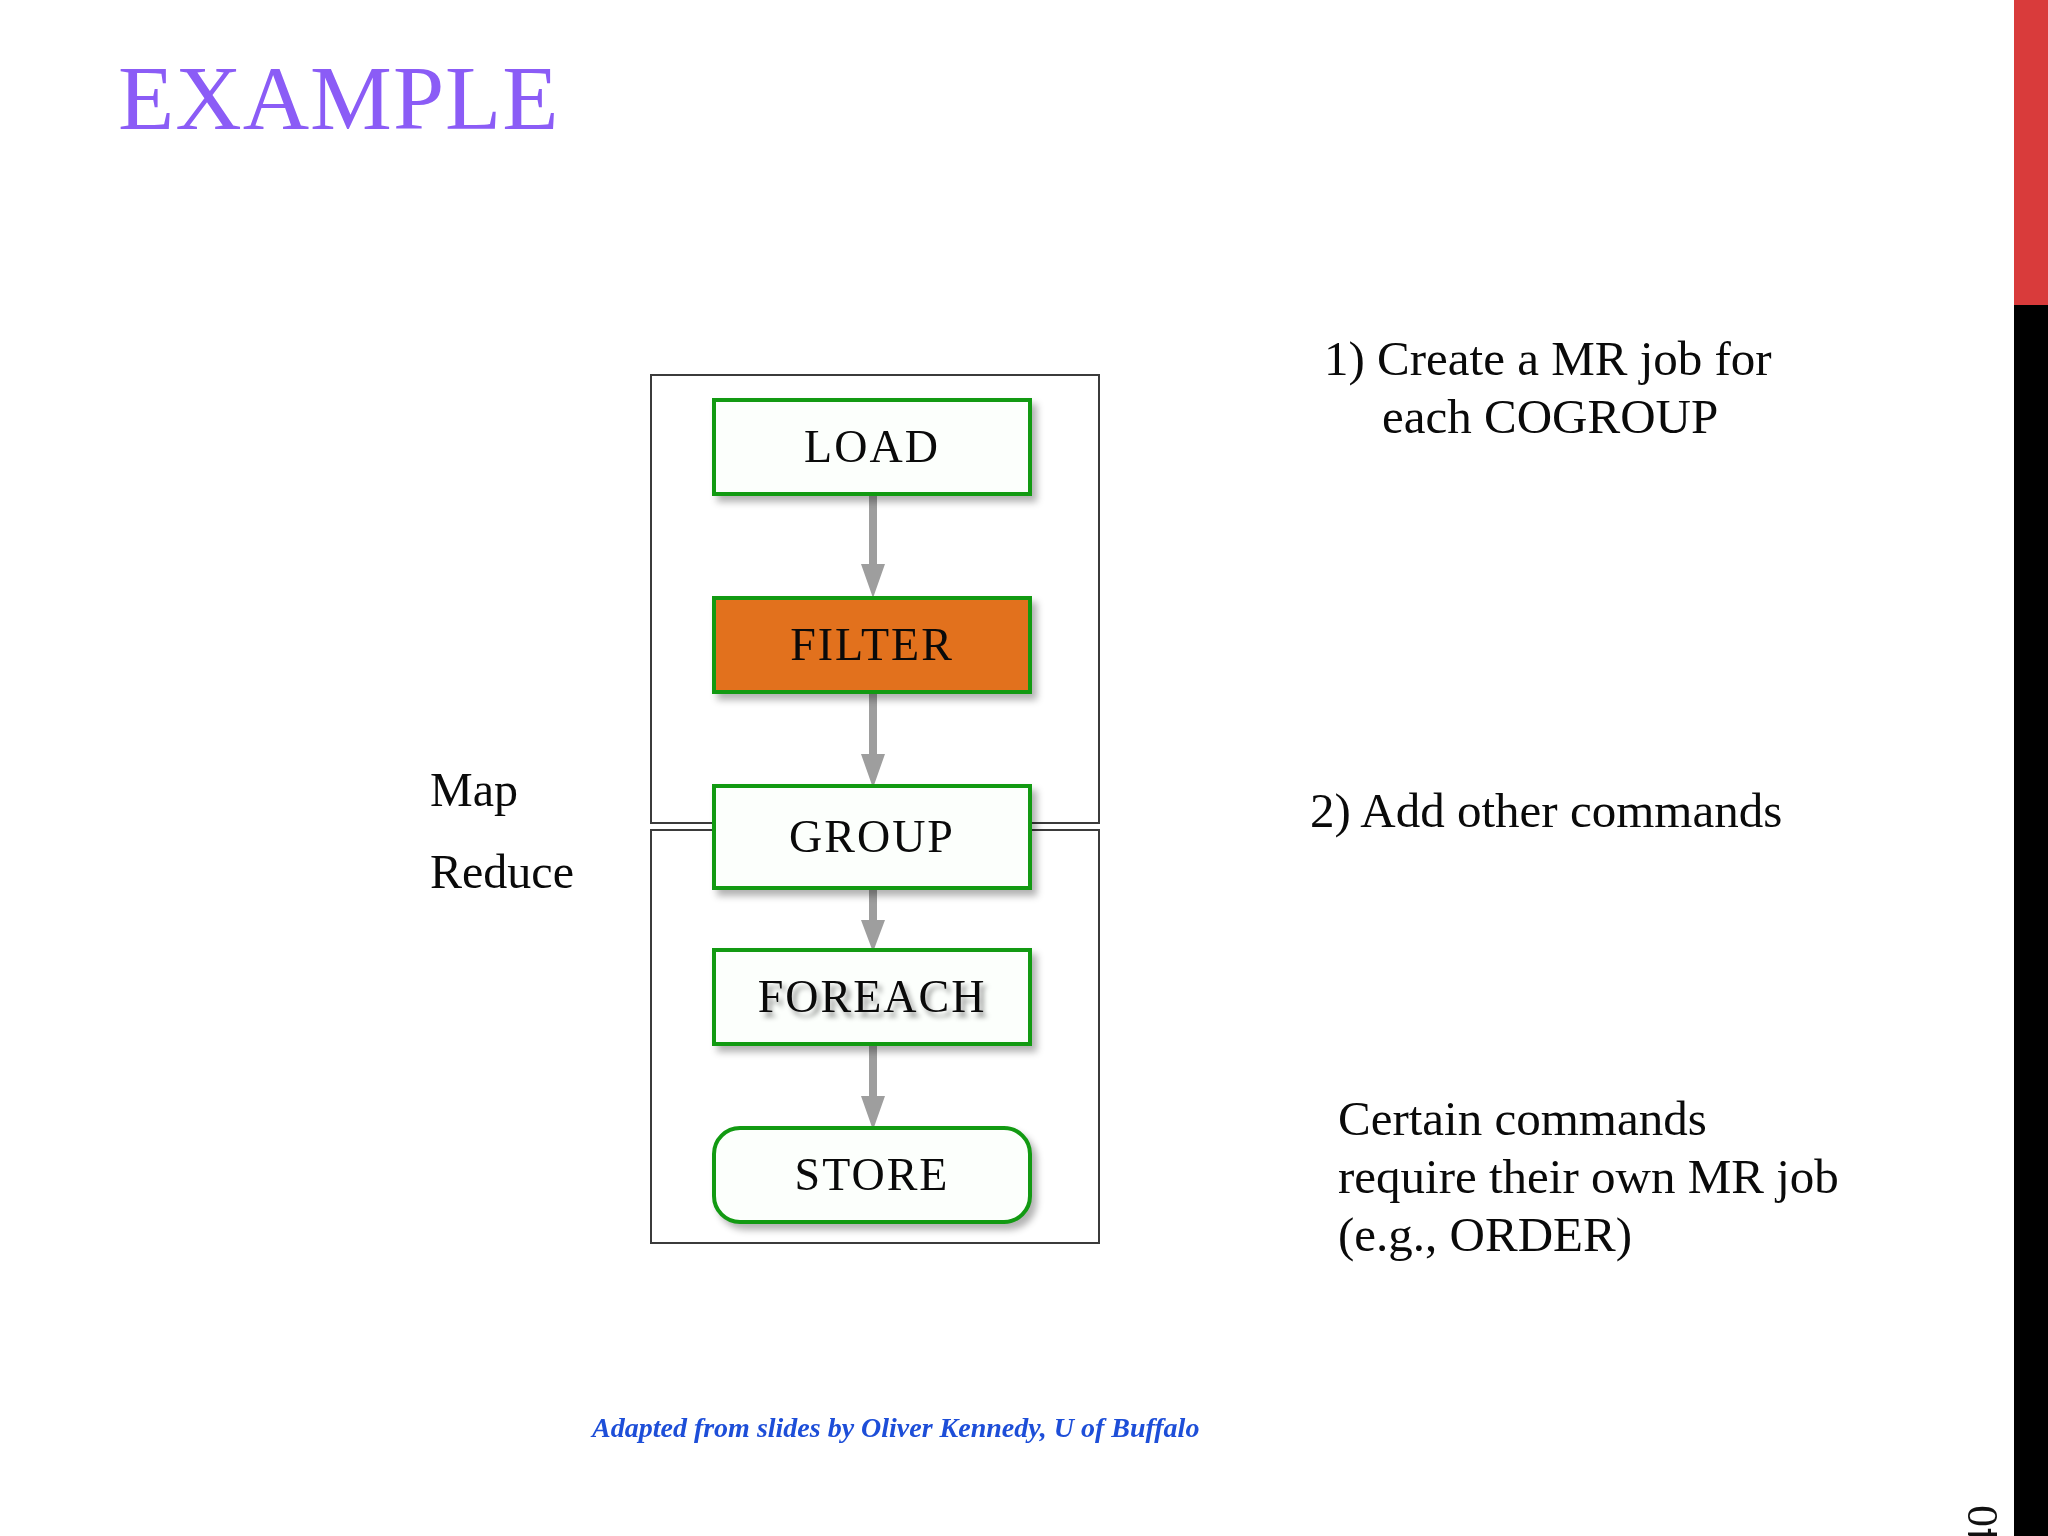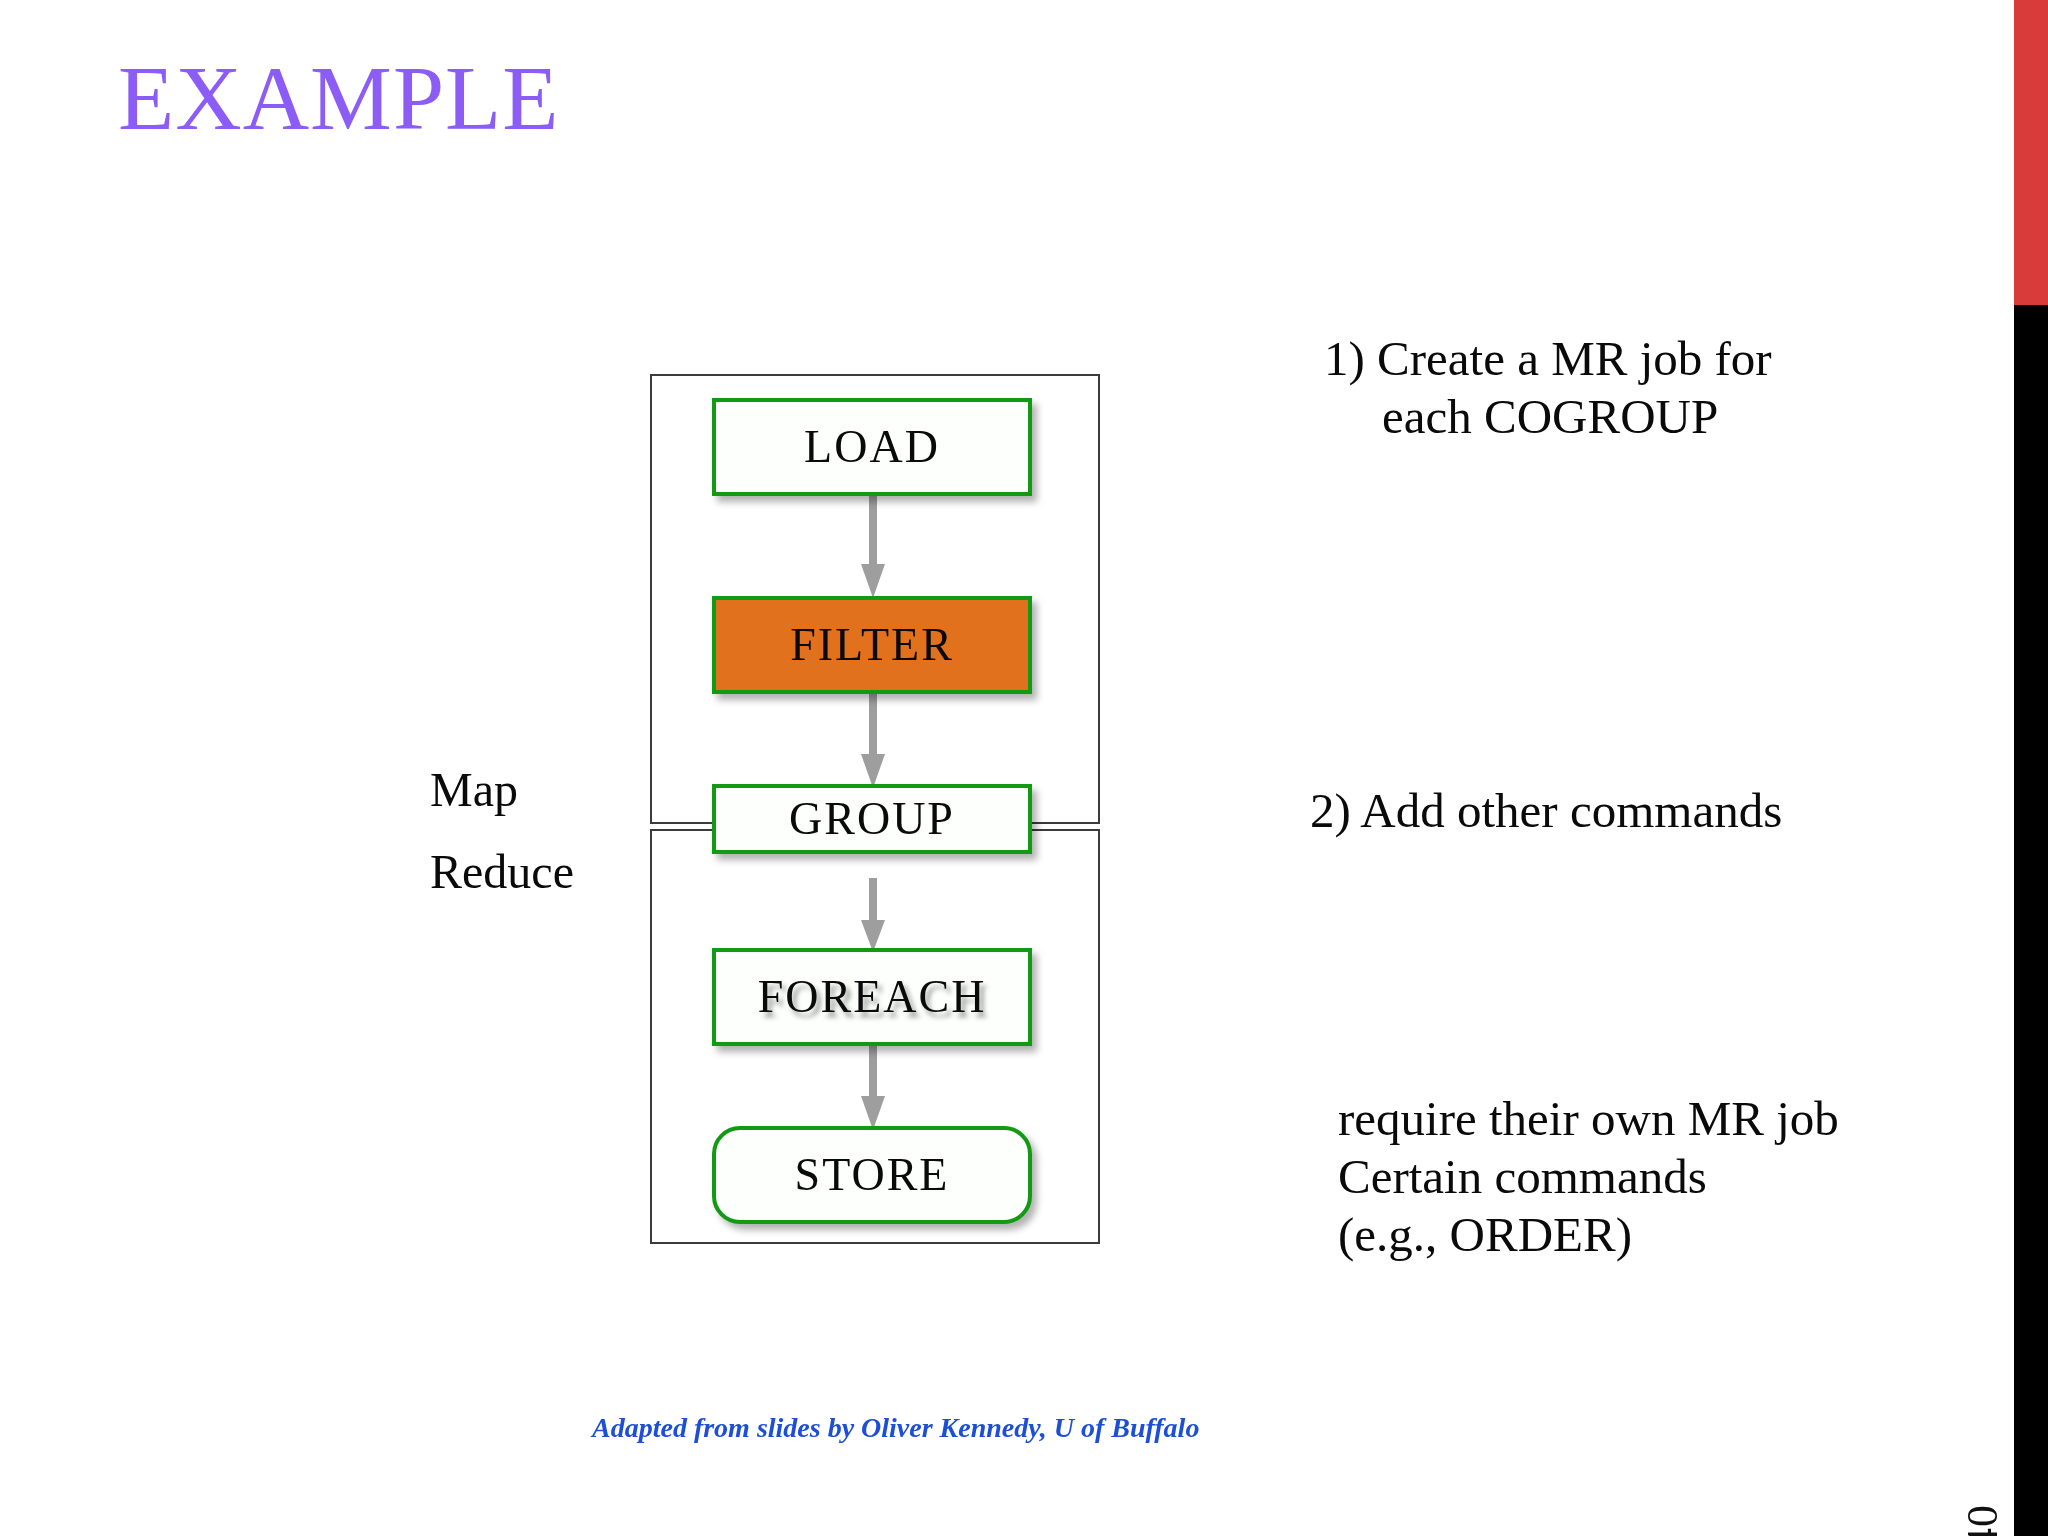--- a/index.html
+++ b/index.html
@@ -86,21 +86,21 @@
   }
   .node-label {
     font-family: "Liberation Serif", "DejaVu Serif", serif;
     font-size: 46px;
     letter-spacing: 2px;
     color: #0a0a0a;
     line-height: 1;
   }
   .node-load   { top: 24px;  height: 98px; }
   .node-filter { top: 222px; height: 98px; background: #E2711D; }
-  .node-group  { top: 410px; height: 70px; }
+  .node-group  { top: 410px; height: 106px; }
   .node-foreach{ top: 574px; height: 98px; }
   .node-store  { top: 752px; height: 98px; border-radius: 28px; }
 
   .node-foreach .node-label {
     text-shadow: 0 0 7px rgba(255,255,255,0.95),
                  4px 5px 5px rgba(0,0,0,0.45);
   }
 
   
   .arrow {
@@ -232,21 +232,21 @@
   <div class="note note-1">
     <span class="note-line">1) Create a MR job for</span>
     <span class="note-line note-indent">each COGROUP</span>
   </div>
 
   <div class="note note-2">
     <span class="note-line">2) Add other commands</span>
   </div>
 
   <div class="note note-3">
+    <span class="note-line">Certain commands</span>
     <span class="note-line">require their own MR job</span>
-    <span class="note-line">Certain commands</span>
     <span class="note-line">(e.g., ORDER)</span>
   </div>
 </div>
 
 <div class="footer-credit">Adapted from slides by Oliver Kennedy, U of Buffalo</div>
 
 <div class="page-number">140</div>
 
 </body></html>

